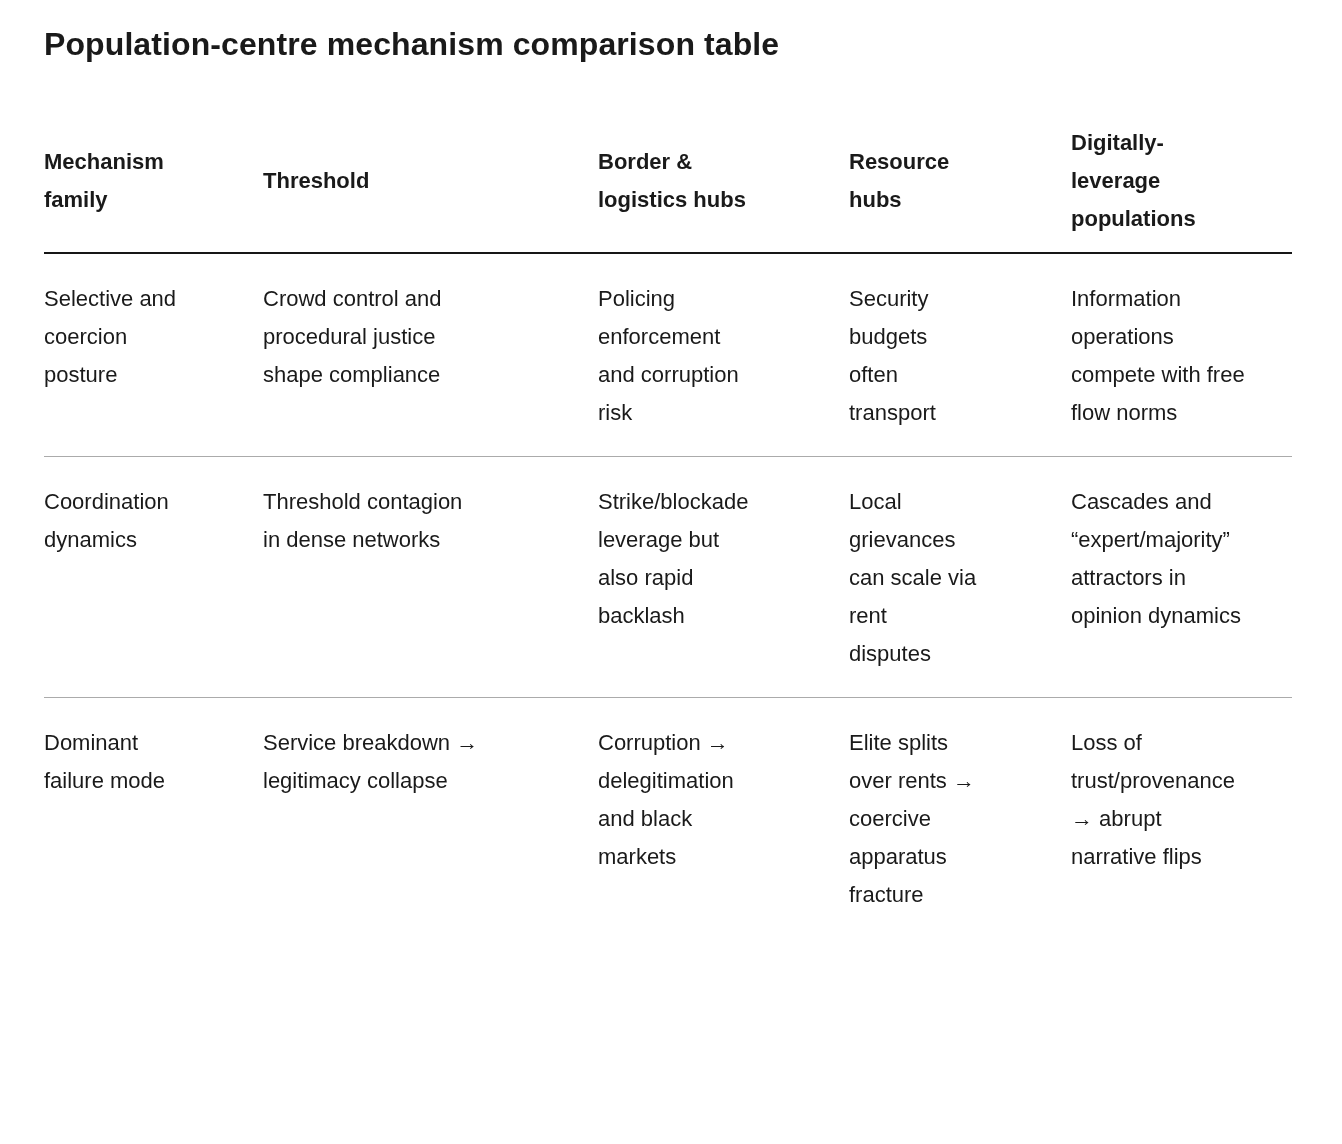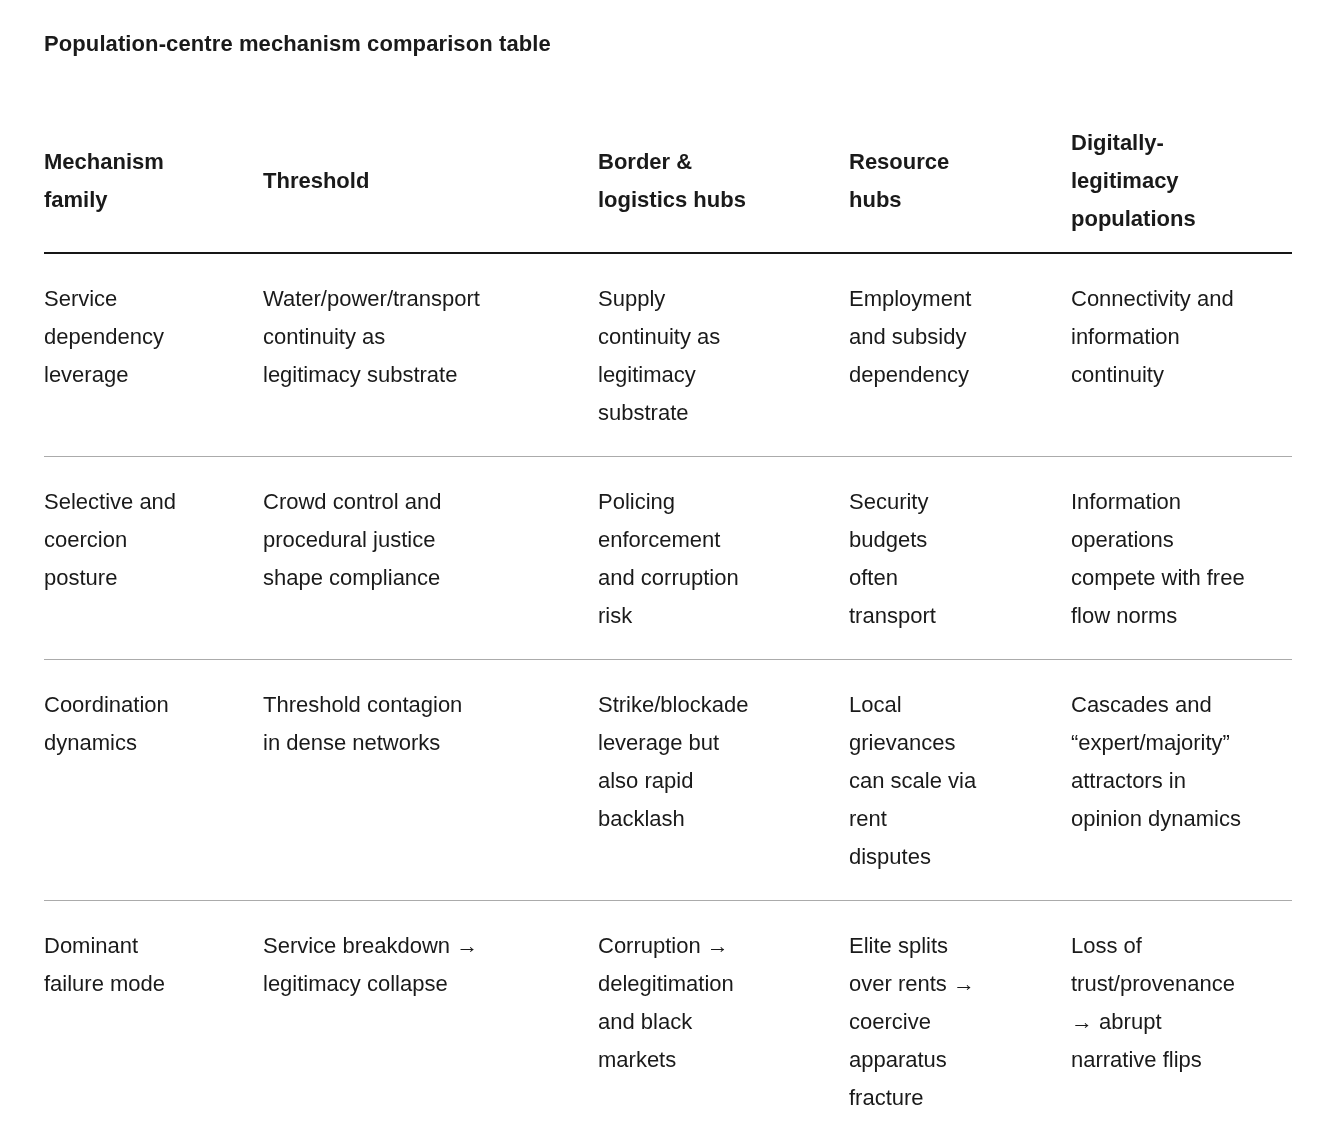--- a/index.html
+++ b/index.html
@@ -8,21 +8,21 @@
     font-family: "Liberation Sans", "DejaVu Sans", sans-serif;
     color: #1a1a1a;
     -webkit-font-smoothing: antialiased;
   }
   .page {
     width: 1342px;
     min-height: 1144px;
     padding: 26px 50px 40px 44px;
   }
   .title {
-    font-size: 22px;
+    font-size: 32px;
     line-height: 36px;
     font-weight: 700;
     margin: 0;
     letter-spacing: 0.1px;
   }
   table.cmp {
     border-collapse: collapse;
     table-layout: fixed;
     width: 1248px;
     margin-top: 48px;
@@ -70,43 +70,25 @@
     <thead>
       <tr>
         <th>Mechanism
 family</th>
         <th>Threshold</th>
         <th>Border &amp;
 logistics hubs</th>
         <th>Resource
 hubs</th>
         <th>Digitally-
-legitimacy
+leverage
 populations</th>
       </tr>
     </thead>
     <tbody>
-      <tr>
-        <td>Service
-dependency
-leverage</td>
-        <td>Water/power/transport
-continuity as
-legitimacy substrate</td>
-        <td>Supply
-continuity as
-legitimacy
-substrate</td>
-        <td>Employment
-and subsidy
-dependency</td>
-        <td>Connectivity and
-information
-continuity</td>
-      </tr>
       <tr>
         <td>Selective and
 coercion
 posture</td>
         <td>Crowd control and
 procedural justice
 shape compliance</td>
         <td>Policing
 enforcement
 and corruption

